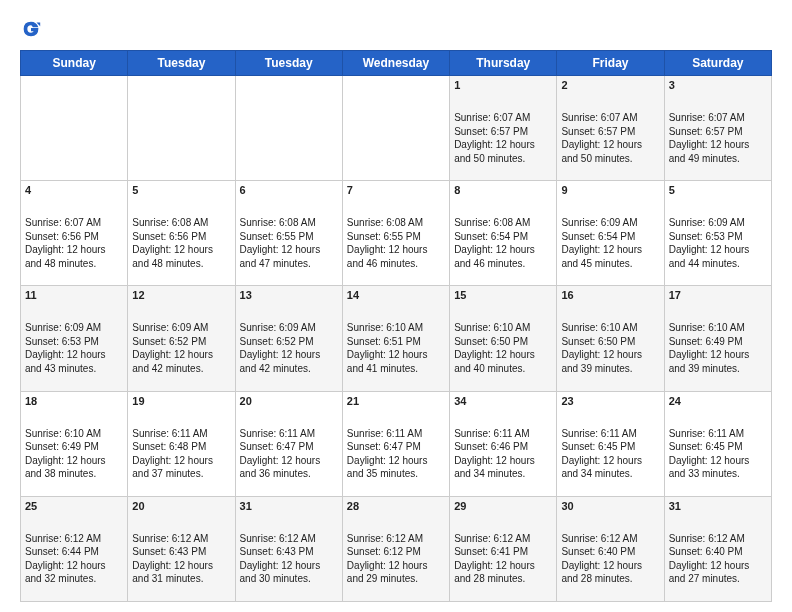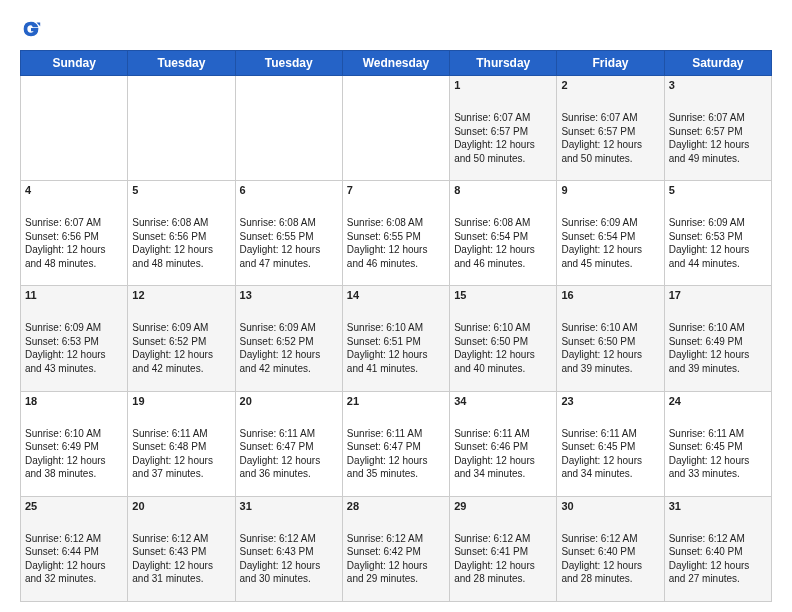--- a/index.html
+++ b/index.html
@@ -246,21 +246,21 @@
           <td>
             <span class="day-num">20</span>
             <div class="cell-text"><span>Sunrise: 6:12 AM</span><br><span>Sunset: 6:43 PM</span><br><span>Daylight: 12 hours</span><br><span>and 31 minutes.</span></div>
           </td>
           <td>
             <span class="day-num">31</span>
             <div class="cell-text"><span>Sunrise: 6:12 AM</span><br><span>Sunset: 6:43 PM</span><br><span>Daylight: 12 hours</span><br><span>and 30 minutes.</span></div>
           </td>
           <td>
             <span class="day-num">28</span>
-            <div class="cell-text"><span>Sunrise: 6:12 AM</span><br><span>Sunset: 6:42 PM</span><br><span>Daylight: 12 hours</span><br><span>and 29 minutes.</span></div>
+            <div class="cell-text"><span>Sunrise: 6:12 AM</span><br><span>Sunset: 6:12 PM</span><br><span>Daylight: 12 hours</span><br><span>and 29 minutes.</span></div>
           </td>
           <td>
             <span class="day-num">29</span>
             <div class="cell-text"><span>Sunrise: 6:12 AM</span><br><span>Sunset: 6:41 PM</span><br><span>Daylight: 12 hours</span><br><span>and 28 minutes.</span></div>
           </td>
           <td>
             <span class="day-num">30</span>
             <div class="cell-text"><span>Sunrise: 6:12 AM</span><br><span>Sunset: 6:40 PM</span><br><span>Daylight: 12 hours</span><br><span>and 28 minutes.</span></div>
           </td>
           <td>

